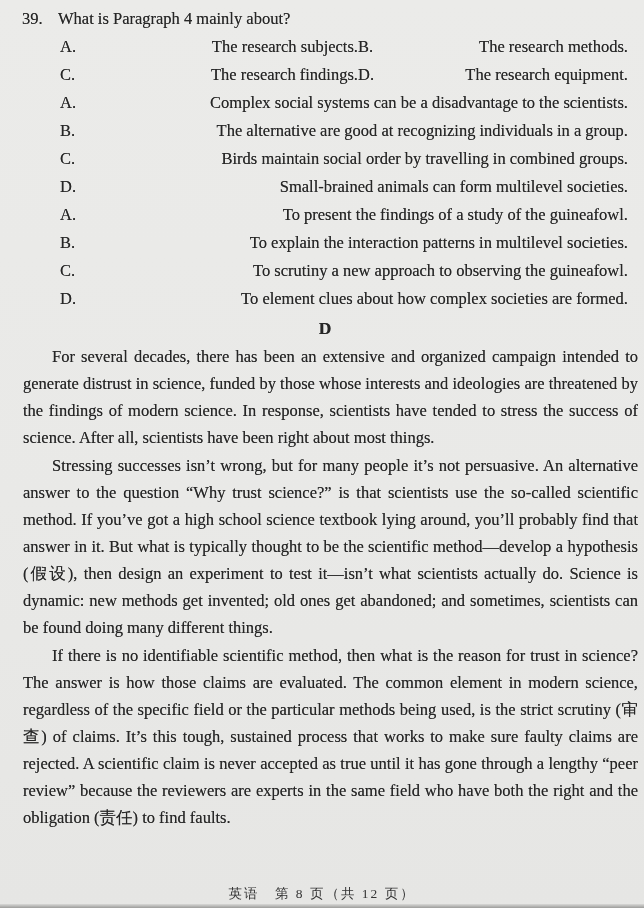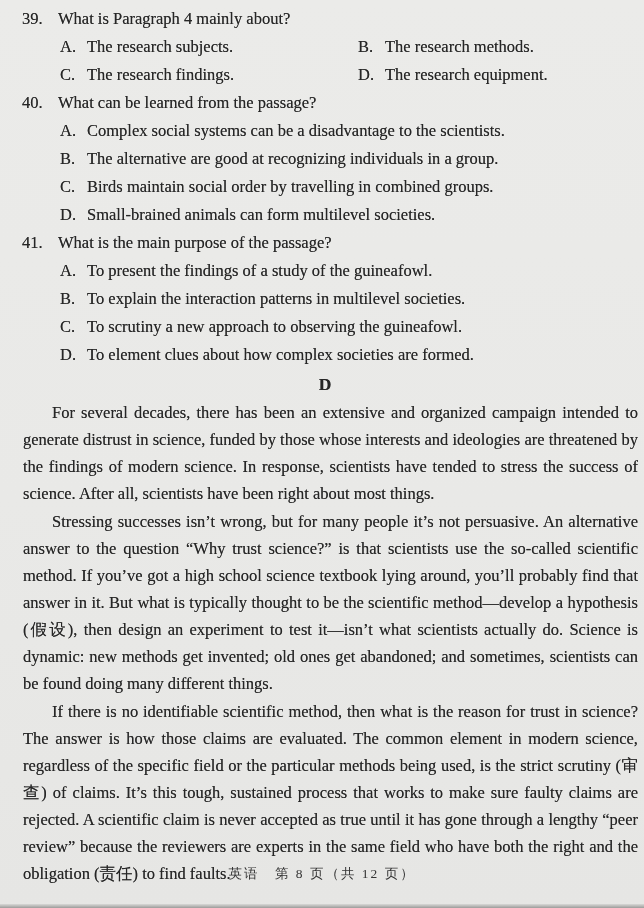--- a/index.html
+++ b/index.html
@@ -39,21 +39,21 @@
   }
   .opt {
     display: flex;
     font-size: 16.5px;
     line-height: 28px;
   }
   .opt-letter {
     flex: none;
     width: 27px;
   }
-  .opt-text { flex: 1; }
+  .opt-text { flex: 1; text-align: right; }
   
   .section-heading {
     margin: 2px 0 1px 0;
     text-align: center;
     font-weight: bold;
     font-size: 17.5px;
     line-height: 27px;
   }
   
   .para {
@@ -62,21 +62,21 @@
     font-size: 16.5px;
     line-height: 27px;
     text-align: justify;
     text-indent: 29px;
   }
   
   .footer {
     position: absolute;
     left: 0;
     right: 0;
-    bottom: 25px;
+    bottom: 5px;
     text-align: center;
     font-size: 13.5px;
     letter-spacing: 2px;
     color: #343434;
   }
   .bottom-edge {
     position: absolute;
     left: 0;
     right: 0;
     bottom: 0;
@@ -108,24 +108,20 @@
         <span class="opt-text">The research findings.</span>
       </div>
       <div class="opt">
         <span class="opt-letter">D.</span>
         <span class="opt-text">The research equipment.</span>
       </div>
     </div>
   </div>
 
   <div class="question">
-    <div class="q-line">
-      <span class="q-num">40.</span>
-      <span class="q-text">What can be learned from the passage?</span>
-    </div>
     <div class="opts">
       <div class="opt">
         <span class="opt-letter">A.</span>
         <span class="opt-text">Complex social systems can be a disadvantage to the scientists.</span>
       </div>
       <div class="opt">
         <span class="opt-letter">B.</span>
         <span class="opt-text">The alternative are good at recognizing individuals in a group.</span>
       </div>
       <div class="opt">
@@ -133,24 +129,20 @@
         <span class="opt-text">Birds maintain social order by travelling in combined groups.</span>
       </div>
       <div class="opt">
         <span class="opt-letter">D.</span>
         <span class="opt-text">Small-brained animals can form multilevel societies.</span>
       </div>
     </div>
   </div>
 
   <div class="question">
-    <div class="q-line">
-      <span class="q-num">41.</span>
-      <span class="q-text">What is the main purpose of the passage?</span>
-    </div>
     <div class="opts">
       <div class="opt">
         <span class="opt-letter">A.</span>
         <span class="opt-text">To present the findings of a study of the guineafowl.</span>
       </div>
       <div class="opt">
         <span class="opt-letter">B.</span>
         <span class="opt-text">To explain the interaction patterns in multilevel societies.</span>
       </div>
       <div class="opt">

